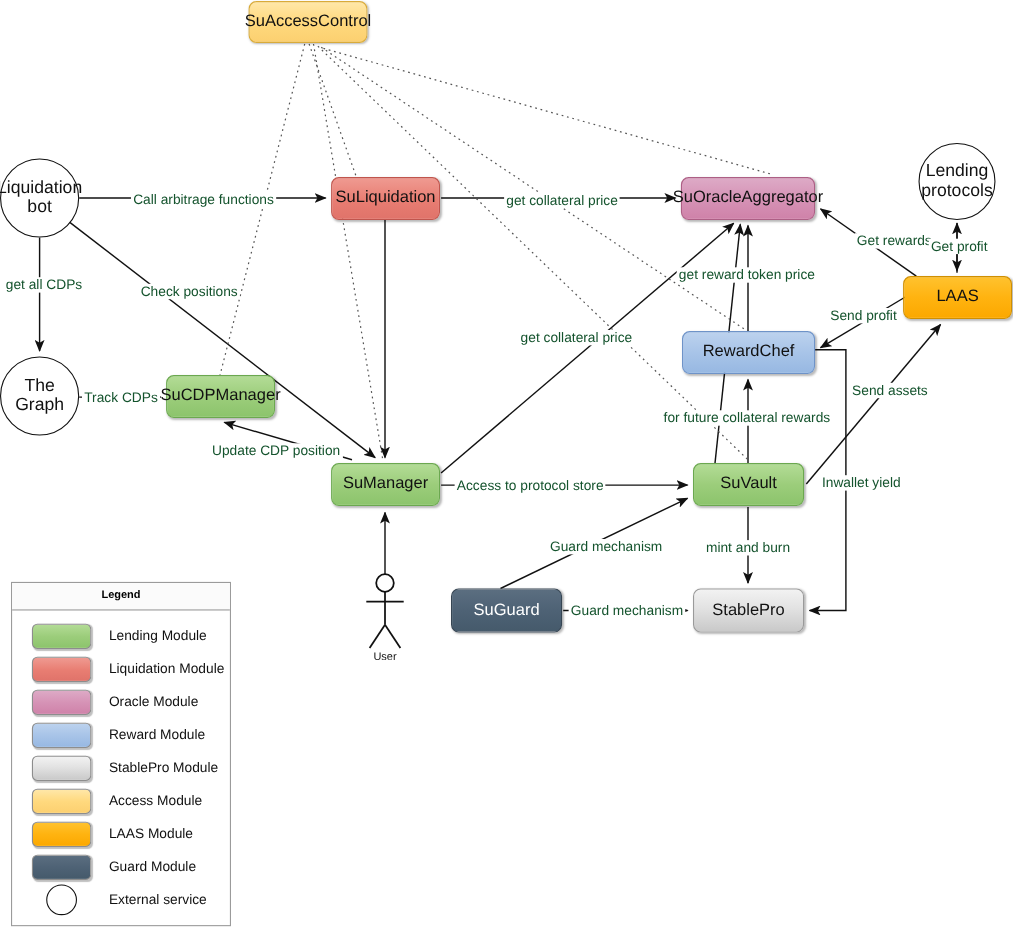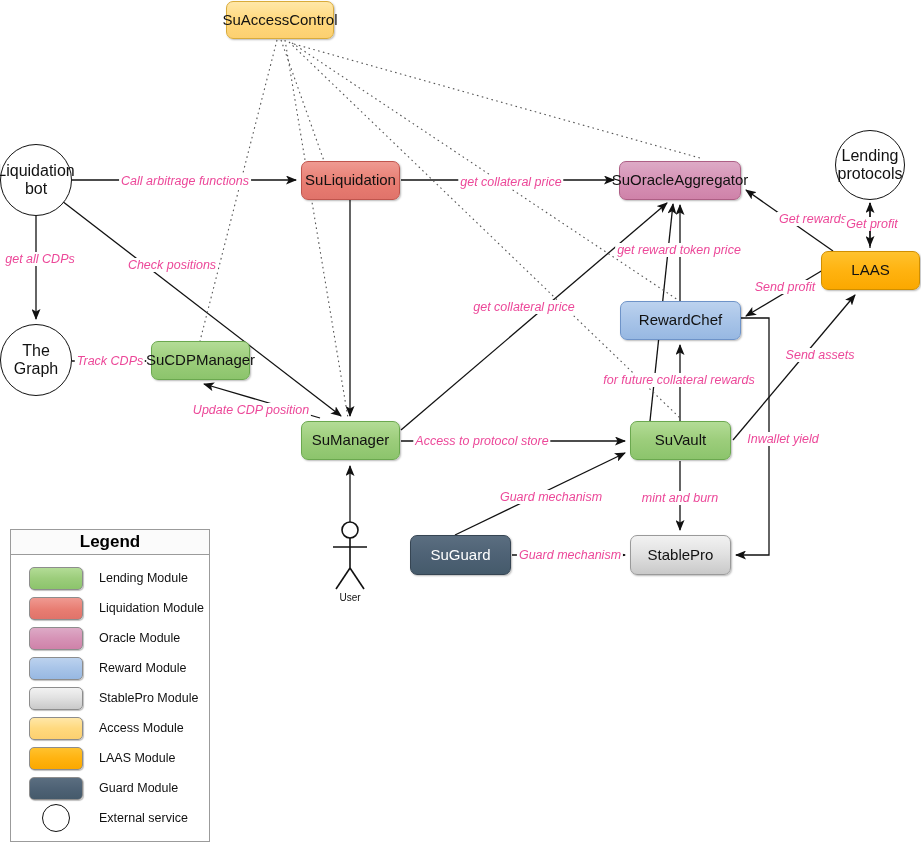--- a/index.html
+++ b/index.html
@@ -20,30 +20,30 @@
   .n-reward    {background:linear-gradient(to bottom,#bcd2ee 0%,#a8c4e8 50%,#97b8e2 100%);border-color:#6e93c8;}
   .n-stable    {background:linear-gradient(to bottom,#f2f2f2 0%,#e2e2e2 45%,#c9c9c9 100%);border-color:#9a9a9a;}
   .n-access    {background:linear-gradient(to bottom,#ffe7a8 0%,#ffd97e 50%,#fcd070 100%);border-color:#d9ab3a;}
   .n-laas      {background:linear-gradient(to bottom,#ffc22e 0%,#ffb310 50%,#fba800 100%);border-color:#d08f00;}
   .n-guard     {background:linear-gradient(to bottom,#5b6e80 0%,#4e6275 50%,#455a6b 100%);border-color:#364553;color:#fff;}
 
   .ext{position:absolute;box-sizing:border-box;border:1px solid #111;border-radius:50%;
        background:#fff;display:flex;align-items:center;justify-content:center;
        font-size:16px;color:#111;text-align:center;line-height:1.15;}
 
-  .edge-label{position:absolute;font-size:12.5px;color:#ec4899;background:#fff;
-              padding:0 2px;white-space:nowrap;transform:translate(-50%,-50%);font-style:italic;}
+  .edge-label{position:absolute;font-size:12.5px;color:#14532d;background:#fff;
+              padding:0 2px;white-space:nowrap;transform:translate(-50%,-50%);}
 
   .actor-label{position:absolute;font-size:10px;color:#111;transform:translate(-50%,0);}
 
   
   #legend{position:absolute;left:10px;top:529px;width:200px;height:313px;
           background:#fff;border:1px solid #9b9b9b;box-sizing:border-box;}
   #legend .lg-title{height:24px;line-height:24px;text-align:center;font-weight:bold;
-          font-size:17px;border-bottom:1px solid #9b9b9b;background:#fbfbfb;}
+          font-size:10px;border-bottom:1px solid #9b9b9b;background:#fbfbfb;}
   #legend .lg-body{padding:8px 0 0 0;}
   .lg-row{display:flex;align-items:center;height:30px;padding-left:18px;}
   .lg-swatch{width:52px;height:21px;border-radius:5px;border:1px solid #8d8d8d;
              box-shadow:1px 1px 1px rgba(0,0,0,.25);flex:0 0 auto;}
   .lg-circle{width:26px;height:26px;border-radius:50%;border:1px solid #111;background:#fff;
              flex:0 0 auto;margin-left:13px;}
   .lg-text{margin-left:16px;font-size:12.5px;color:#111;}
   .lg-row.ext-row .lg-text{margin-left:29px;}
 </style>
 </head>
@@ -178,21 +178,21 @@
   <div class="edge-label" style="left:40px;top:259px;">get all CDPs</div>
   <div class="edge-label" style="left:172px;top:265px;">Check positions</div>
   <div class="edge-label" style="left:110px;top:361px;">Track CDPs</div>
   <div class="edge-label" style="left:251px;top:410px;">Update CDP position</div>
   <div class="edge-label" style="left:511px;top:182px;">get collateral price</div>
   <div class="edge-label" style="left:524px;top:307px;">get collateral price</div>
   <div class="edge-label" style="left:679px;top:250px;">get reward token price</div>
   <div class="edge-label" style="left:813px;top:219px;">Get rewards</div>
   <div class="edge-label" style="left:872px;top:224px;">Get profit</div>
   <div class="edge-label" style="left:785px;top:287px;">Send profit</div>
-  <div class="edge-label" style="left:809px;top:355px;margin-left:11px;">Send assets</div>
+  <div class="edge-label" style="left:809px;top:355px;">Send assets</div>
   <div class="edge-label" style="left:679px;top:380px;">for future collateral rewards</div>
   <div class="edge-label" style="left:482px;top:441px;">Access to protocol store</div>
   <div class="edge-label" style="left:783px;top:439px;text-align:center;">Inwallet yield</div>
   <div class="edge-label" style="left:551px;top:497px;">Guard mechanism</div>
   <div class="edge-label" style="left:680px;top:498px;">mint and burn</div>
   <div class="edge-label" style="left:570px;top:555px;">Guard mechanism</div>
 
   <div id="legend">
     <div class="lg-title">Legend</div>
     <div class="lg-body">

